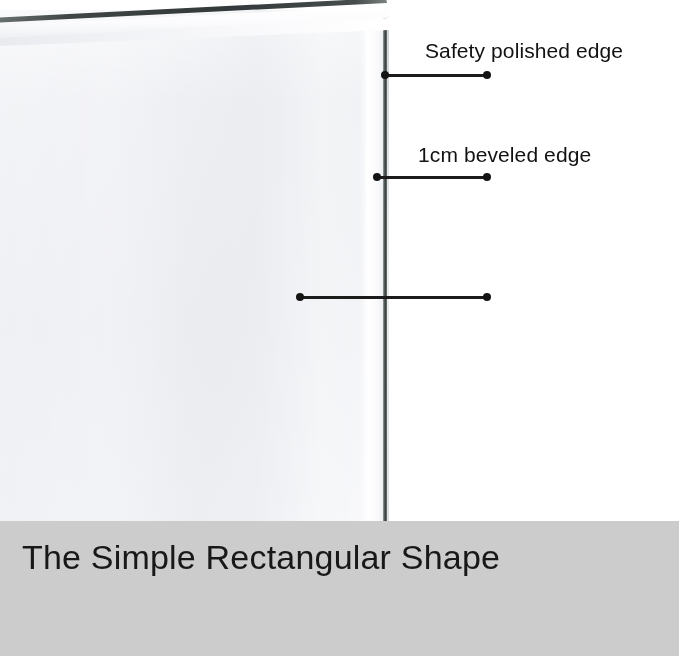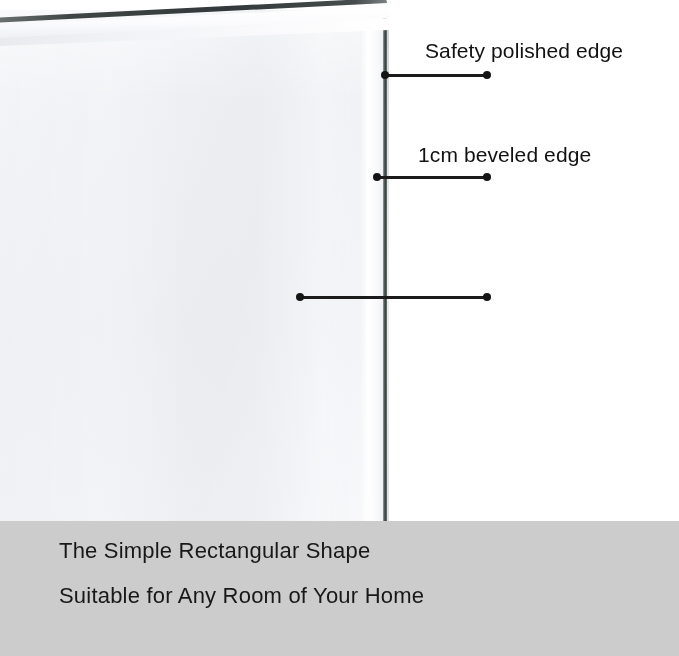--- a/index.html
+++ b/index.html
@@ -196,25 +196,24 @@
     left: 0;
     top: 521px;
     width: 679px;
     height: 135px;
     background: #cccccc;
   }
   .caption-line {
     position: absolute;
     left: 22px;
     color: #181818;
-    font-size: 22px;
+    font-size: 34px;
     font-family: "Liberation Sans", sans-serif;
     letter-spacing: 0.2px;
     white-space: nowrap;
-    margin-left: 37px;
   }
   .caption-line-1 { top: 538px; }
   .caption-line-2 { top: 583px; }
 </style>
 </head>
 <body>
 
 <div id="scene">
 
   <div class="mirror-stage">
@@ -273,15 +272,14 @@
     <div class="callout-label" style="left:418px; top:143px;">1cm beveled edge</div>
 
     <div class="leader" style="left:300px; top:296px; width:187px;"></div>
     <div class="leader-dot" style="left:296px; top:293px;"></div>
     <div class="leader-dot" style="left:483px; top:293px;"></div>
 
   </div>
 
   <div class="caption-band"></div>
   <div class="caption-line caption-line-1">The Simple Rectangular Shape</div>
-  <div class="caption-line caption-line-2">Suitable for Any Room of Your Home</div>
 
 </div>
 
 </body></html>

